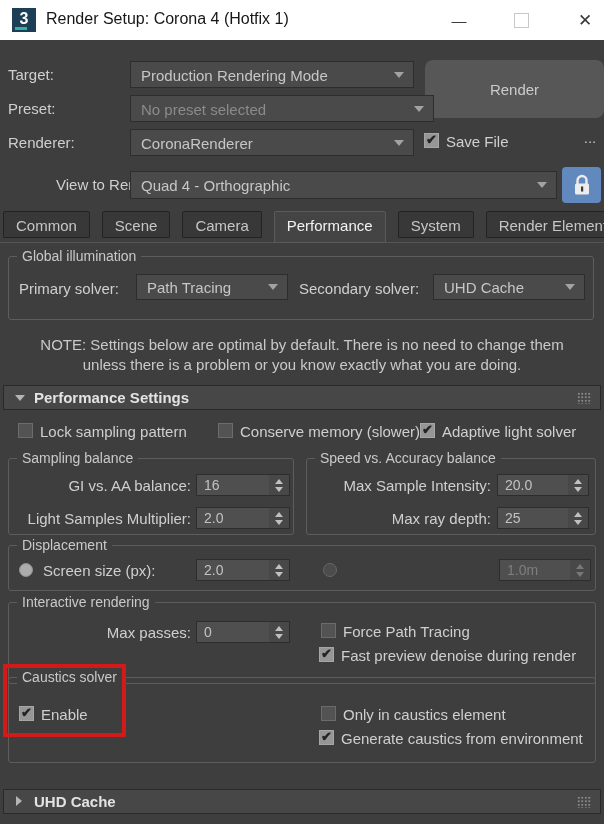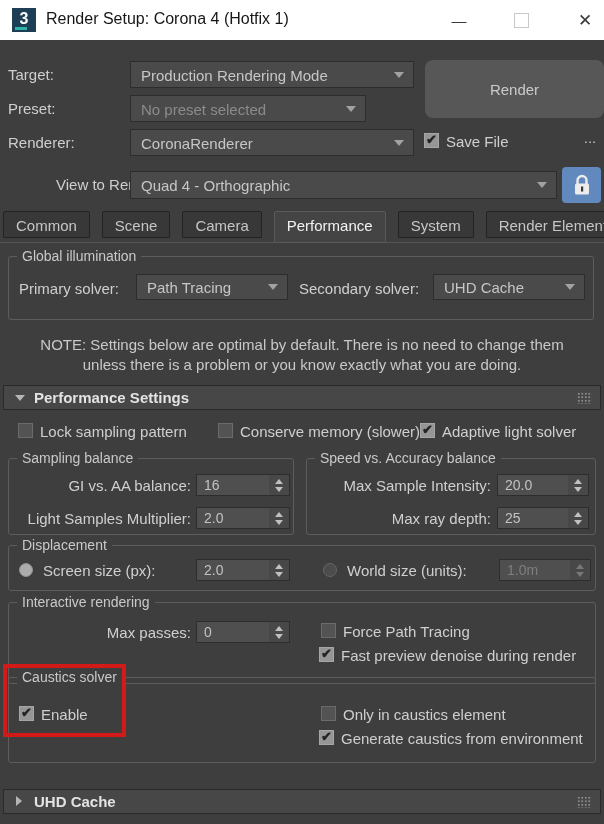--- a/index.html
+++ b/index.html
@@ -90,21 +90,21 @@
 
   <span class="lbl" style="left:8px; top:66px;">Target:</span>
   <div class="dropdown" style="left:130px; top:61px; width:284px; height:27px;">
     <span class="dd-text">Production Rendering Mode</span>
     <span class="dd-arrow"></span>
   </div>
 
   <div class="render-btn">Render</div>
 
   <span class="lbl" style="left:8px; top:100px;">Preset:</span>
-  <div class="dropdown" style="left:130px; top:95px; width:236px; height:27px;">
+  <div class="dropdown" style="left:130px; top:95px; width:304px; height:27px;">
     <span class="dd-text dim">No preset selected</span>
     <span class="dd-arrow"></span>
   </div>
 
   <span class="lbl" style="left:8px; top:134px;">Renderer:</span>
   <div class="dropdown" style="left:130px; top:129px; width:284px; height:27px;">
     <span class="dd-text">CoronaRenderer</span>
     <span class="dd-arrow"></span>
   </div>
 
@@ -210,21 +210,20 @@
     <span class="radio checked" style="left:10px; top:17px;"></span>
     <span class="lbl" style="left:34px; top:16px;">Screen size (px):</span>
     <div class="spinner" style="left:187px; top:13px; width:94px;">
       <span class="spin-val">2.0</span>
       <span class="spin-btns">
         <span class="spin-up"></span>
         <span class="spin-down"></span>
       </span>
     </div>
     <span class="radio" style="left:314px; top:17px;"></span>
-    <span class="lbl" style="left:338px; top:16px;">World size (units):</span>
     <div class="spinner disabled" style="left:490px; top:13px; width:92px;">
       <span class="spin-val">1.0m</span>
       <span class="spin-btns">
         <span class="spin-up"></span>
         <span class="spin-down"></span>
       </span>
     </div>
   </div>
 
   <div class="groupbox" style="left:8px; top:602px; width:588px; height:82px;">

